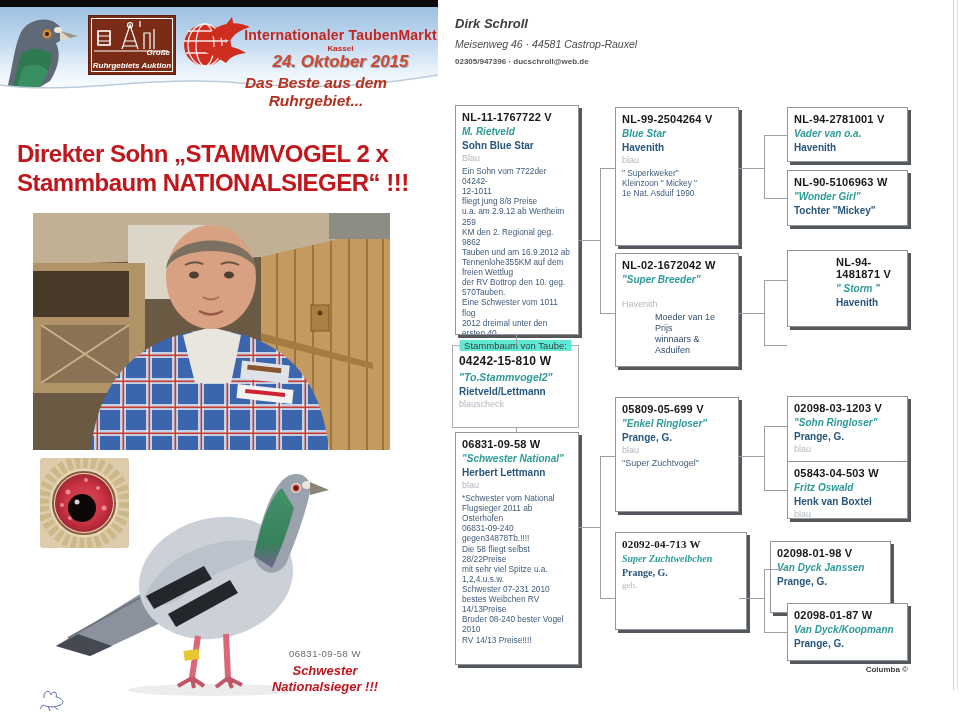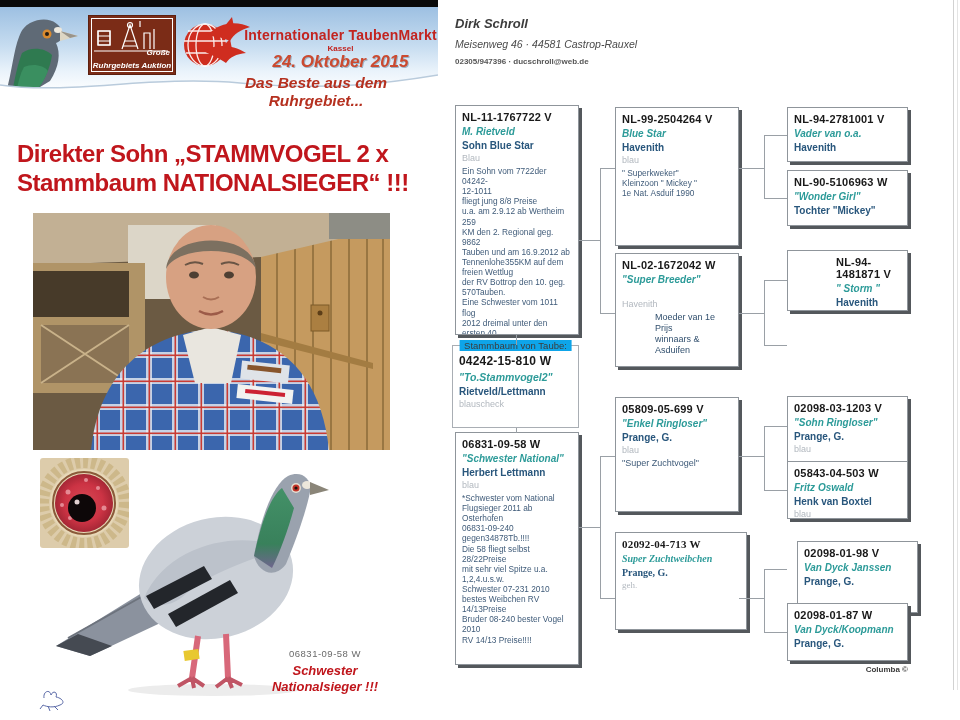--- a/index.html
+++ b/index.html
@@ -34,21 +34,21 @@
                       font-weight:bold;font-style:italic;font-size:13px;line-height:1.25;white-space:pre-line;}
   .signature{position:absolute;left:38px;top:686px;}
   
   .owner-name{position:absolute;left:455px;top:16px;color:#3c3c3c;font-weight:bold;font-style:italic;font-size:13px;}
   .owner-address{position:absolute;left:455px;top:38px;color:#4a4a4a;font-style:italic;font-size:10.5px;}
   .owner-contact{position:absolute;left:455px;top:57px;color:#555;font-weight:bold;font-size:8px;}
   
   .pbox{position:absolute;background:#fff;border:1px solid #8f959b;box-shadow:3px 3px 0 0 #54585c;
         padding:5px 6px;box-sizing:border-box;overflow:hidden;}
   .gbox{position:absolute;background:#fff;border:1px solid #a9aeb4;padding:8px 6px 4px 6px;box-sizing:border-box;}
-  .glabel{position:absolute;top:-6px;left:50%;transform:translateX(-50%);background:#0ea5e9;padding:0 5px;
+  .glabel{position:absolute;top:-6px;left:50%;transform:translateX(-50%);background:#5eead4;padding:0 5px;
           font-size:9.5px;color:#3c3c3c;white-space:nowrap;}
   .ring{font-size:11px;font-weight:bold;color:#191919;margin-bottom:3px;letter-spacing:0.2px;}
   .ring-big{font-size:12px;}
   .pname{font-size:10px;font-weight:bold;font-style:italic;color:#2d9b99;margin-bottom:3px;}
   .pbreeder{font-size:10px;font-weight:bold;color:#28567c;margin-bottom:2px;}
   .pcolor{font-size:9px;color:#b2b8bf;margin-bottom:2px;}
   .pdesc{font-size:8.3px;color:#3f5b79;line-height:1.22;white-space:pre-line;margin-top:3px;}
   .vline{position:absolute;width:1px;background:#9aa0a6;}
   .hline{position:absolute;height:1px;background:#9aa0a6;}
   .credit{position:absolute;left:788px;top:665px;width:120px;text-align:right;font-size:8px;font-weight:bold;color:#3a3a3a;}
@@ -332,38 +332,38 @@
   <div class="pbox" style="left:787px;top:107px;width:121px;height:55px;">
     <div class="ring">NL-94-2781001 V</div>
     <div class="pname">Vader van o.a.</div>
     <div class="pbreeder">Havenith</div>
   </div>
   <div class="pbox" style="left:787px;top:170px;width:121px;height:56px;">
     <div class="ring">NL-90-5106963 W</div>
     <div class="pname">"Wonder Girl"</div>
     <div class="pbreeder">Tochter "Mickey"</div>
   </div>
-  <div class="pbox" style="left:787px;top:250px;width:121px;height:61px;padding-left:48px;">
+  <div class="pbox" style="left:787px;top:250px;width:121px;height:77px;padding-left:48px;">
     <div class="ring">NL-94-1481871 V</div>
     <div class="pname">" Storm "</div>
     <div class="pbreeder">Havenith</div>
   </div>
   <div class="pbox" style="left:787px;top:396px;width:121px;height:72px;">
     <div class="ring">02098-03-1203 V</div>
     <div class="pname">"Sohn Ringloser"</div>
     <div class="pbreeder">Prange, G.</div>
     <div class="pcolor">blau</div>
   </div>
   <div class="pbox" style="left:787px;top:461px;width:121px;height:58px;">
     <div class="ring">05843-04-503 W</div>
     <div class="pname">Fritz Oswald</div>
     <div class="pbreeder">Henk van Boxtel</div>
     <div class="pcolor">blau</div>
   </div>
-  <div class="pbox" style="left:797px;top:541px;width:121px;height:72px;">
+  <div class="pbox" style="left:770px;top:541px;width:121px;height:72px;">
     <div class="ring">02098-01-98 V</div>
     <div class="pname">Van Dyck Janssen</div>
     <div class="pbreeder">Prange, G.</div>
   </div>
   <div class="pbox" style="left:787px;top:603px;width:121px;height:58px;">
     <div class="ring">02098-01-87 W</div>
     <div class="pname">Van Dyck/Koopmann</div>
     <div class="pbreeder">Prange, G.</div>
   </div>
 

